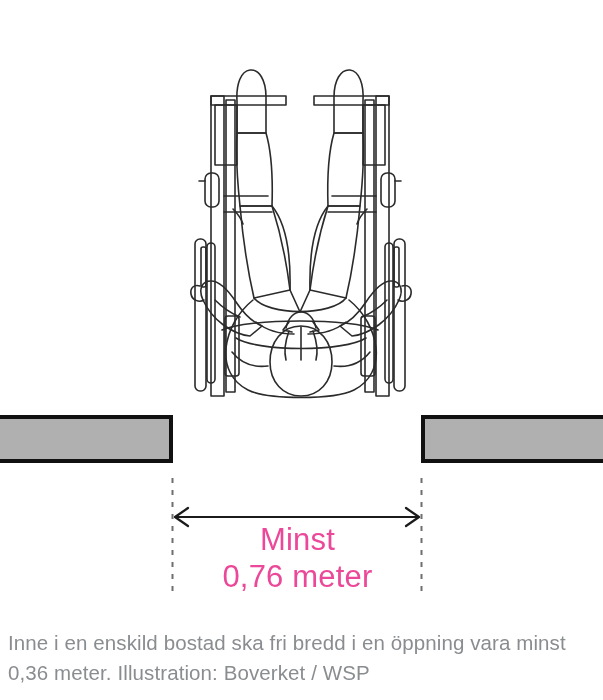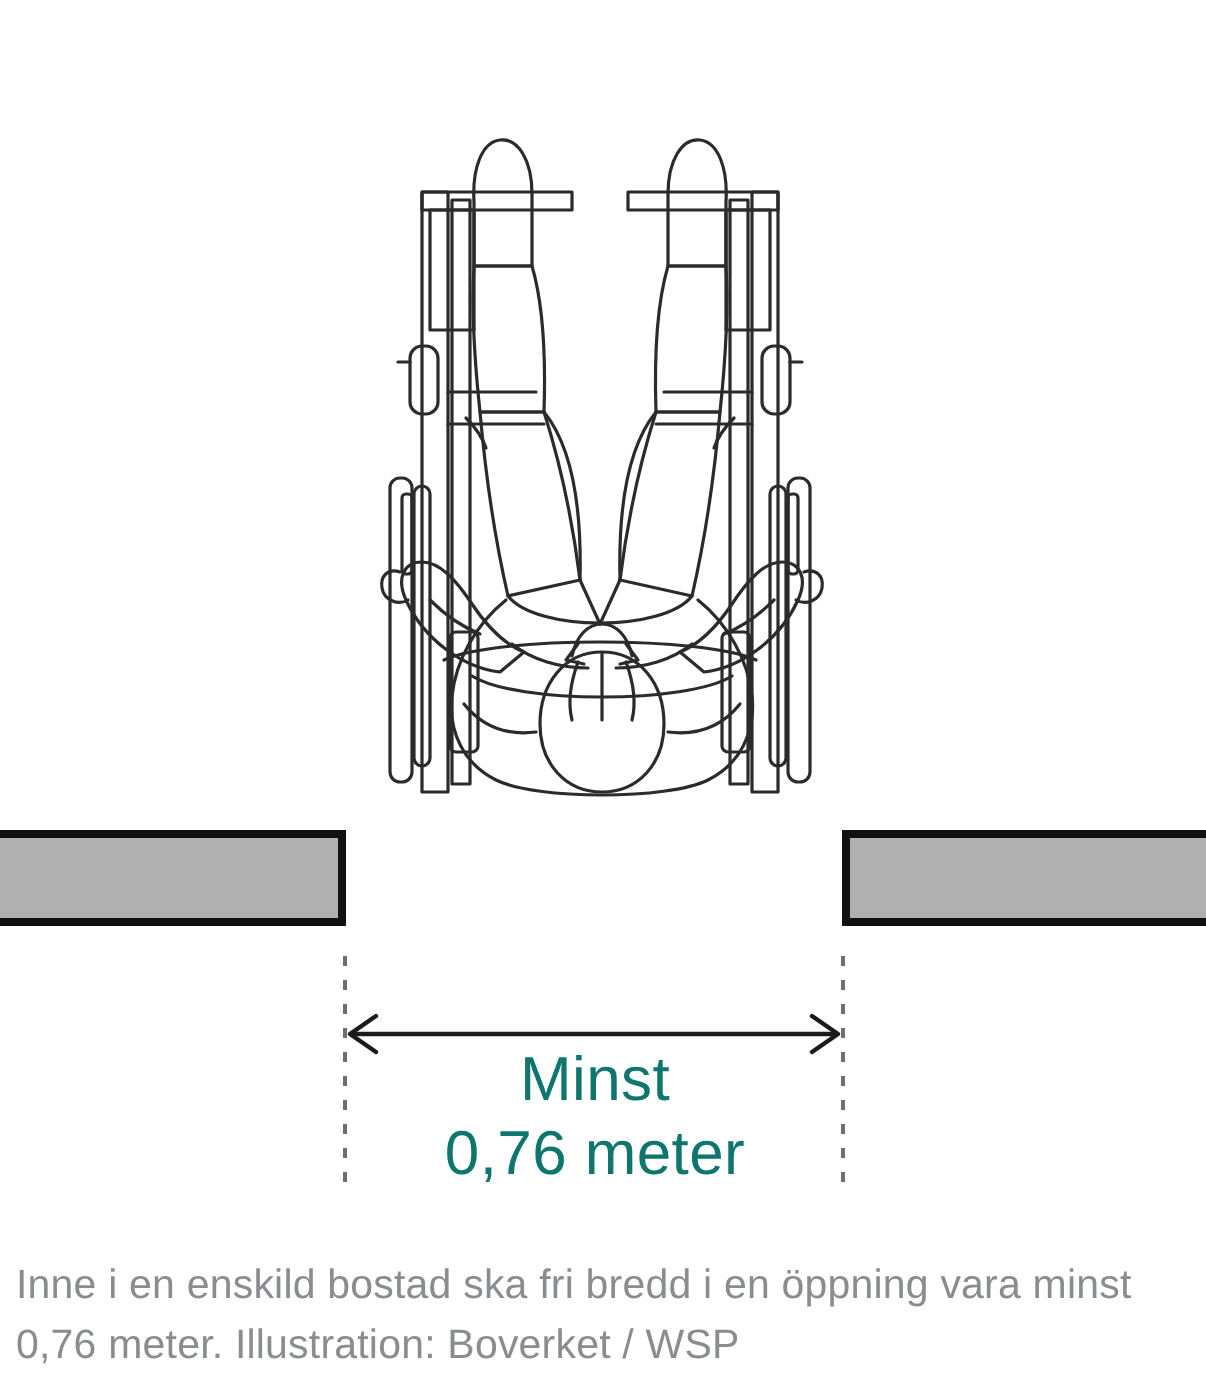--- a/index.html
+++ b/index.html
@@ -52,21 +52,21 @@
     width: 186px;
   }
 
   
   #dimension-label {
     position: absolute;
     left: 173px;
     top: 521px;
     width: 249px;
     text-align: center;
-    color: #0f766e;
+    color: #ec4899;
     font-size: 31px;
     line-height: 37px;
     letter-spacing: 0.2px;
     white-space: pre-line;
   }
 
   
   #caption {
     position: absolute;
     left: 8px;
@@ -244,13 +244,13 @@
       <polyline points="188,508 175,517 188,526"></polyline>
       <polyline points="406,508 419,517 406,526"></polyline>
     </g>
   </svg>
 
   <div id="dimension-label">Minst
 0,76 meter</div>
 
 </div>
 
-<div id="caption">Inne i en enskild bostad ska fri bredd i en öppning vara minst 0,76 meter. Illustration: Boverket / WSP</div>
+<div id="caption">Inne i en enskild bostad ska fri bredd i en öppning vara minst 0,36 meter. Illustration: Boverket / WSP</div>
 
 </body></html>

